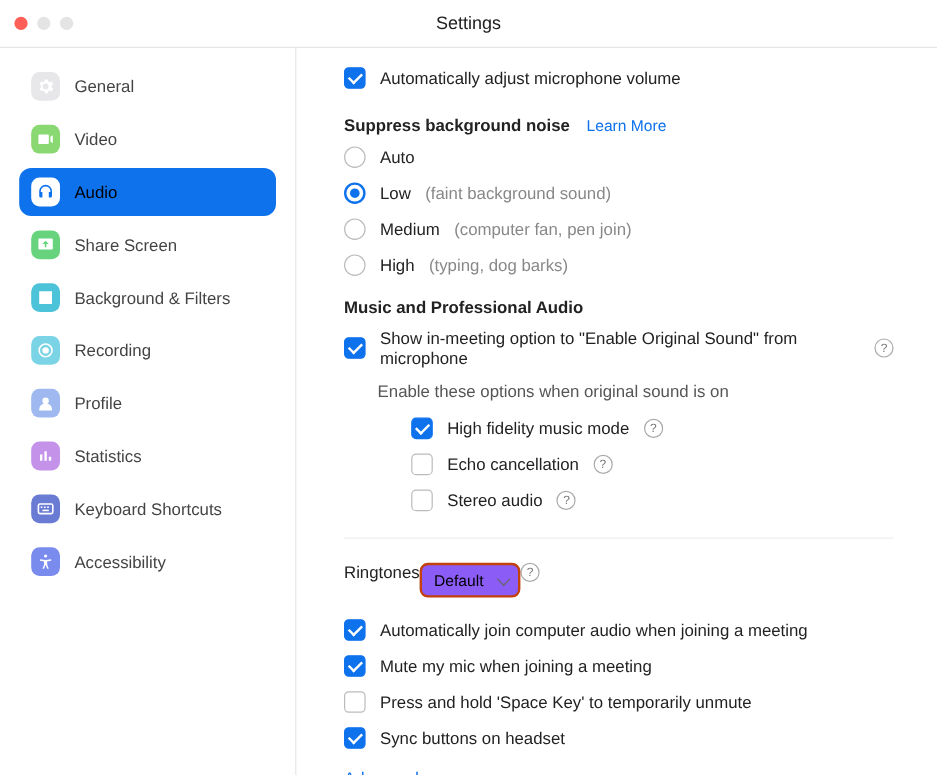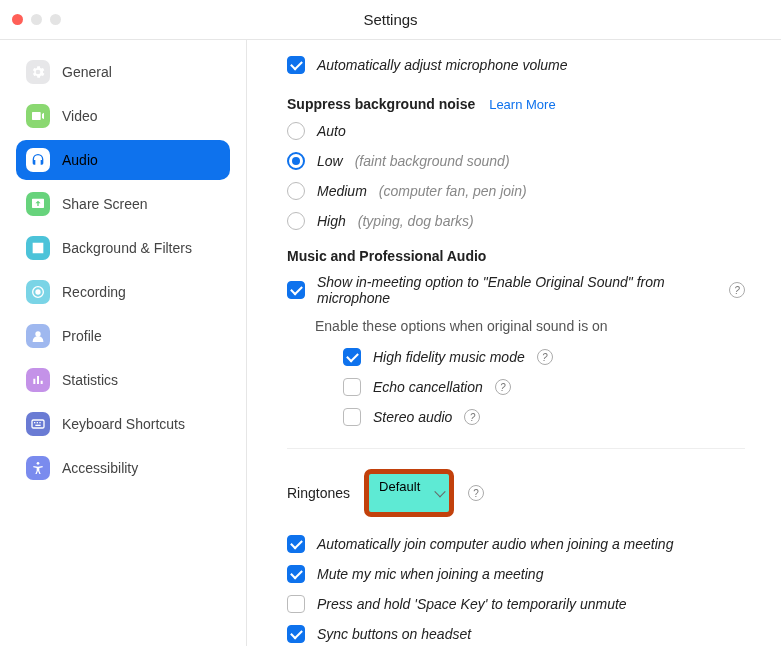--- a/index.html
+++ b/index.html
@@ -83,21 +83,20 @@
     .content {
       flex: 1;
       padding: 16px 36px 24px 40px;
       overflow-y: auto;
     }
     .row {
       display: flex;
       align-items: center;
       gap: 12px;
       margin-bottom: 12px;
-      font-style: italic;
     }
     .section-title {
       font-weight: 700;
       font-size: 14px;
       margin-top: 18px;
       margin-bottom: 10px;
       color: #222;
     }
     .section-title.first {
       margin-top: 22px;
@@ -185,43 +184,42 @@
       border: none;
       border-top: 1px solid #eee;
       margin: 22px 0 18px 0;
     }
     .select-wrap {
       position: relative;
       display: inline-block;
     }
     .select {
       appearance: none;
-      padding: 5px 28px 18px 10px;
-      border: 5px solid #c2410c;
+      padding: 5px 28px 5px 10px;
+      border: 2px solid #c2410c;
       border-radius: 7px;
       font-size: 13px;
-      background: #5eead4;
+      background: #8b5cf6;
       cursor: pointer;
     }
     .select-wrap::after {
       content: "";
       position: absolute;
       right: 10px;
       top: 50%;
       width: 7px;
       height: 7px;
       border: solid #666;
       border-width: 0 1.5px 1.5px 0;
       transform: translateY(-65%) rotate(45deg);
       pointer-events: none;
     }
     .ringtones-row {
       display: flex;
-      align-items: center;
-      gap: 14px;
+      align-items: flex-start;
       margin-bottom: 18px;
       margin-top: 20px;
     }
     .advanced {
       color: #0e72ed;
       font-size: 14px;
       cursor: pointer;
       margin-top: 16px;
     }
     .subheading {

